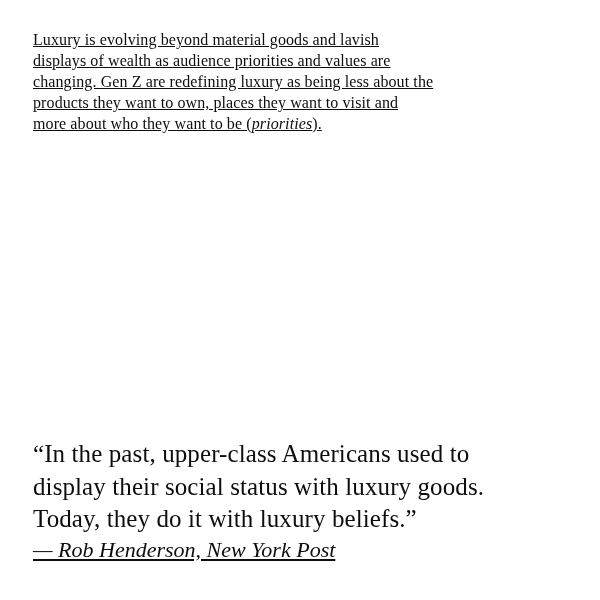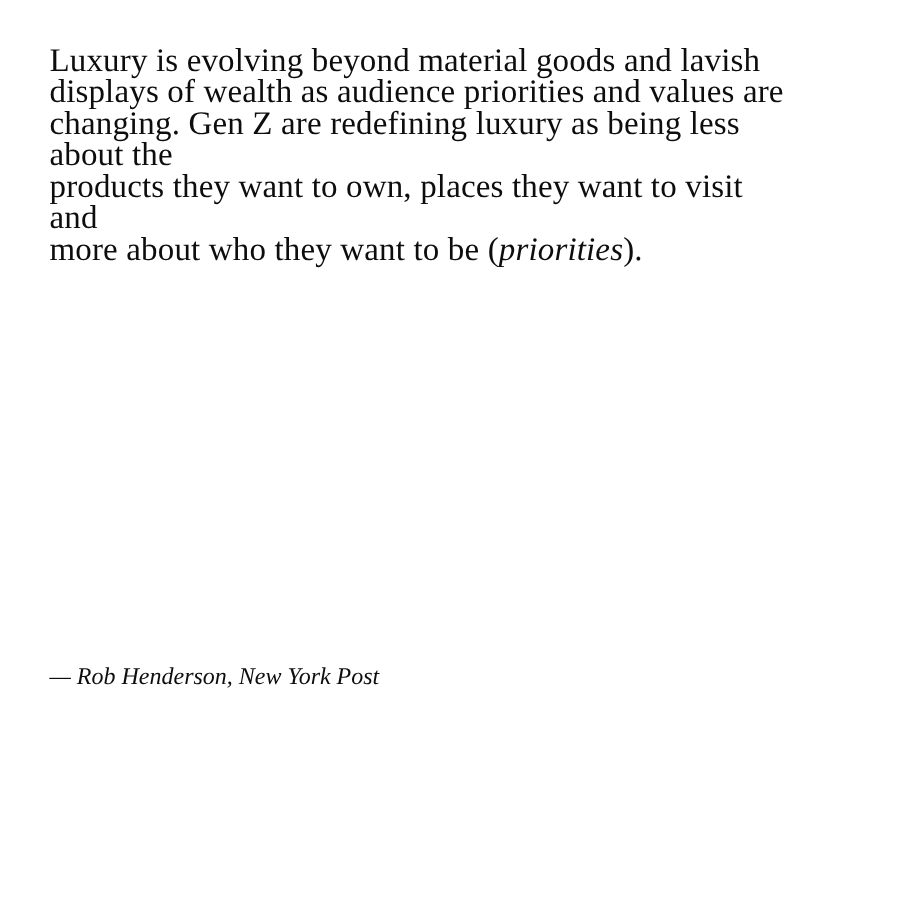--- a/index.html
+++ b/index.html
@@ -19,24 +19,25 @@
     position: absolute;
     inset: 0;
     background: #ffffff;
   }
   .intro {
     position: absolute;
     left: 33px;
     top: 29px;
     width: 490px;
     margin: 0;
-    font-size: 22px;
+    font-size: 16px;
     line-height: 21px;
     white-space: pre-line;
     letter-spacing: 0.1px;
+    text-decoration: underline;
   }
   .intro em {
     font-style: italic;
   }
   .quote-block {
     position: absolute;
     left: 33px;
     top: 438px;
     width: 540px;
     margin: 0;
@@ -44,33 +45,37 @@
   }
   .quote-text {
     margin: 0;
     font-size: 25px;
     line-height: 32.5px;
     white-space: pre-line;
     letter-spacing: 0.1px;
   }
   .quote-attribution {
     margin: 2px 0 0 0;
-    font-size: 16px;
+    font-size: 22px;
     line-height: 24px;
     font-style: italic;
+    text-decoration: underline;
   }
 </style>
 </head>
 <body>
 
 <div class="page">
 
   <p class="intro"><span>Luxury is evolving beyond material goods and lavish
 displays of wealth as audience priorities and values are
 changing. Gen Z are redefining luxury as being less about the
 products they want to own, places they want to visit and
 more about who they want to be (</span><em>priorities</em><span>).</span></p>
 
   <blockquote class="quote-block">
+    <p class="quote-text">“In the past, upper-class Americans used to
+display their social status with luxury goods.
+Today, they do it with luxury beliefs.”</p>
     <p class="quote-attribution">— Rob Henderson, New York Post</p>
   </blockquote>
 
 </div>
 
 </body></html>

